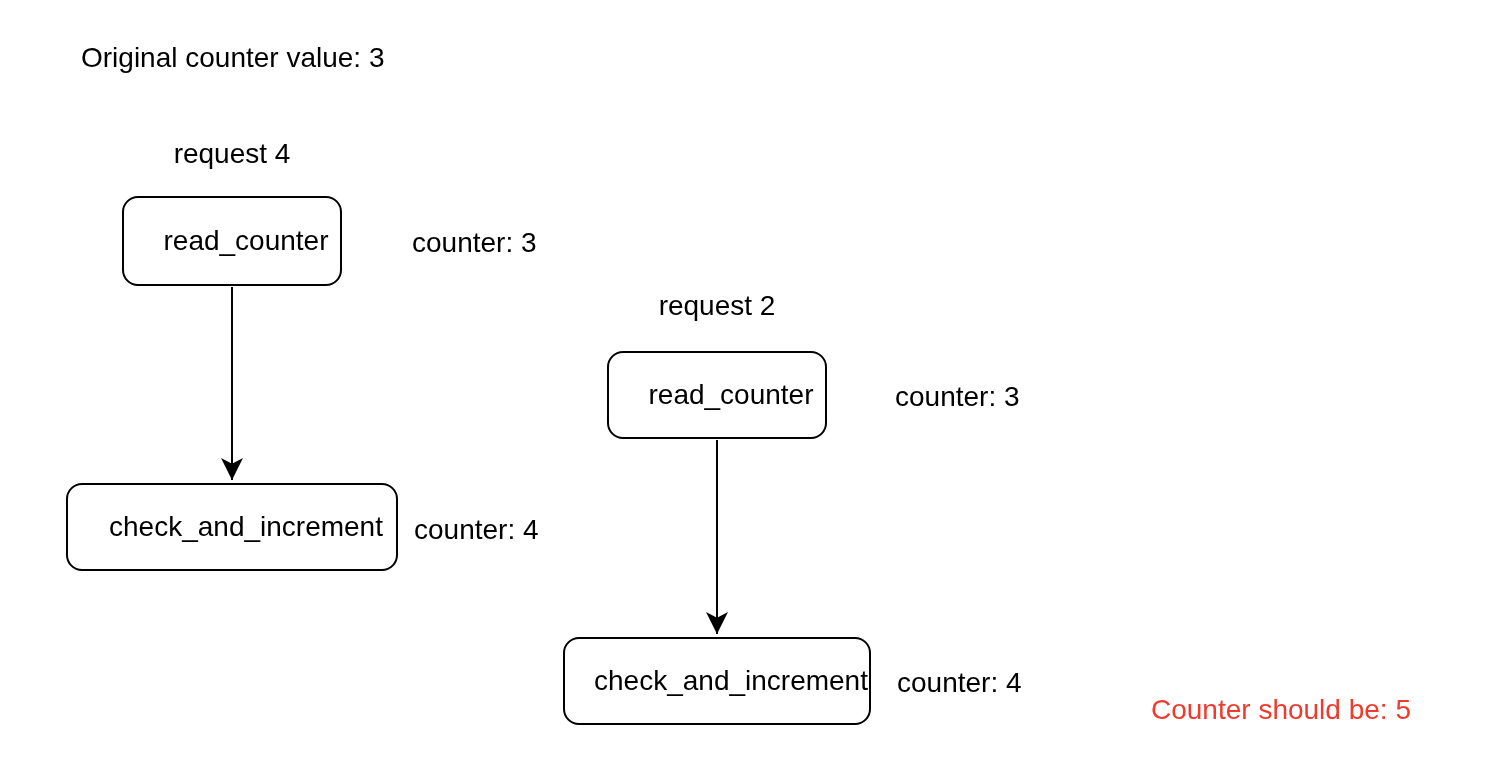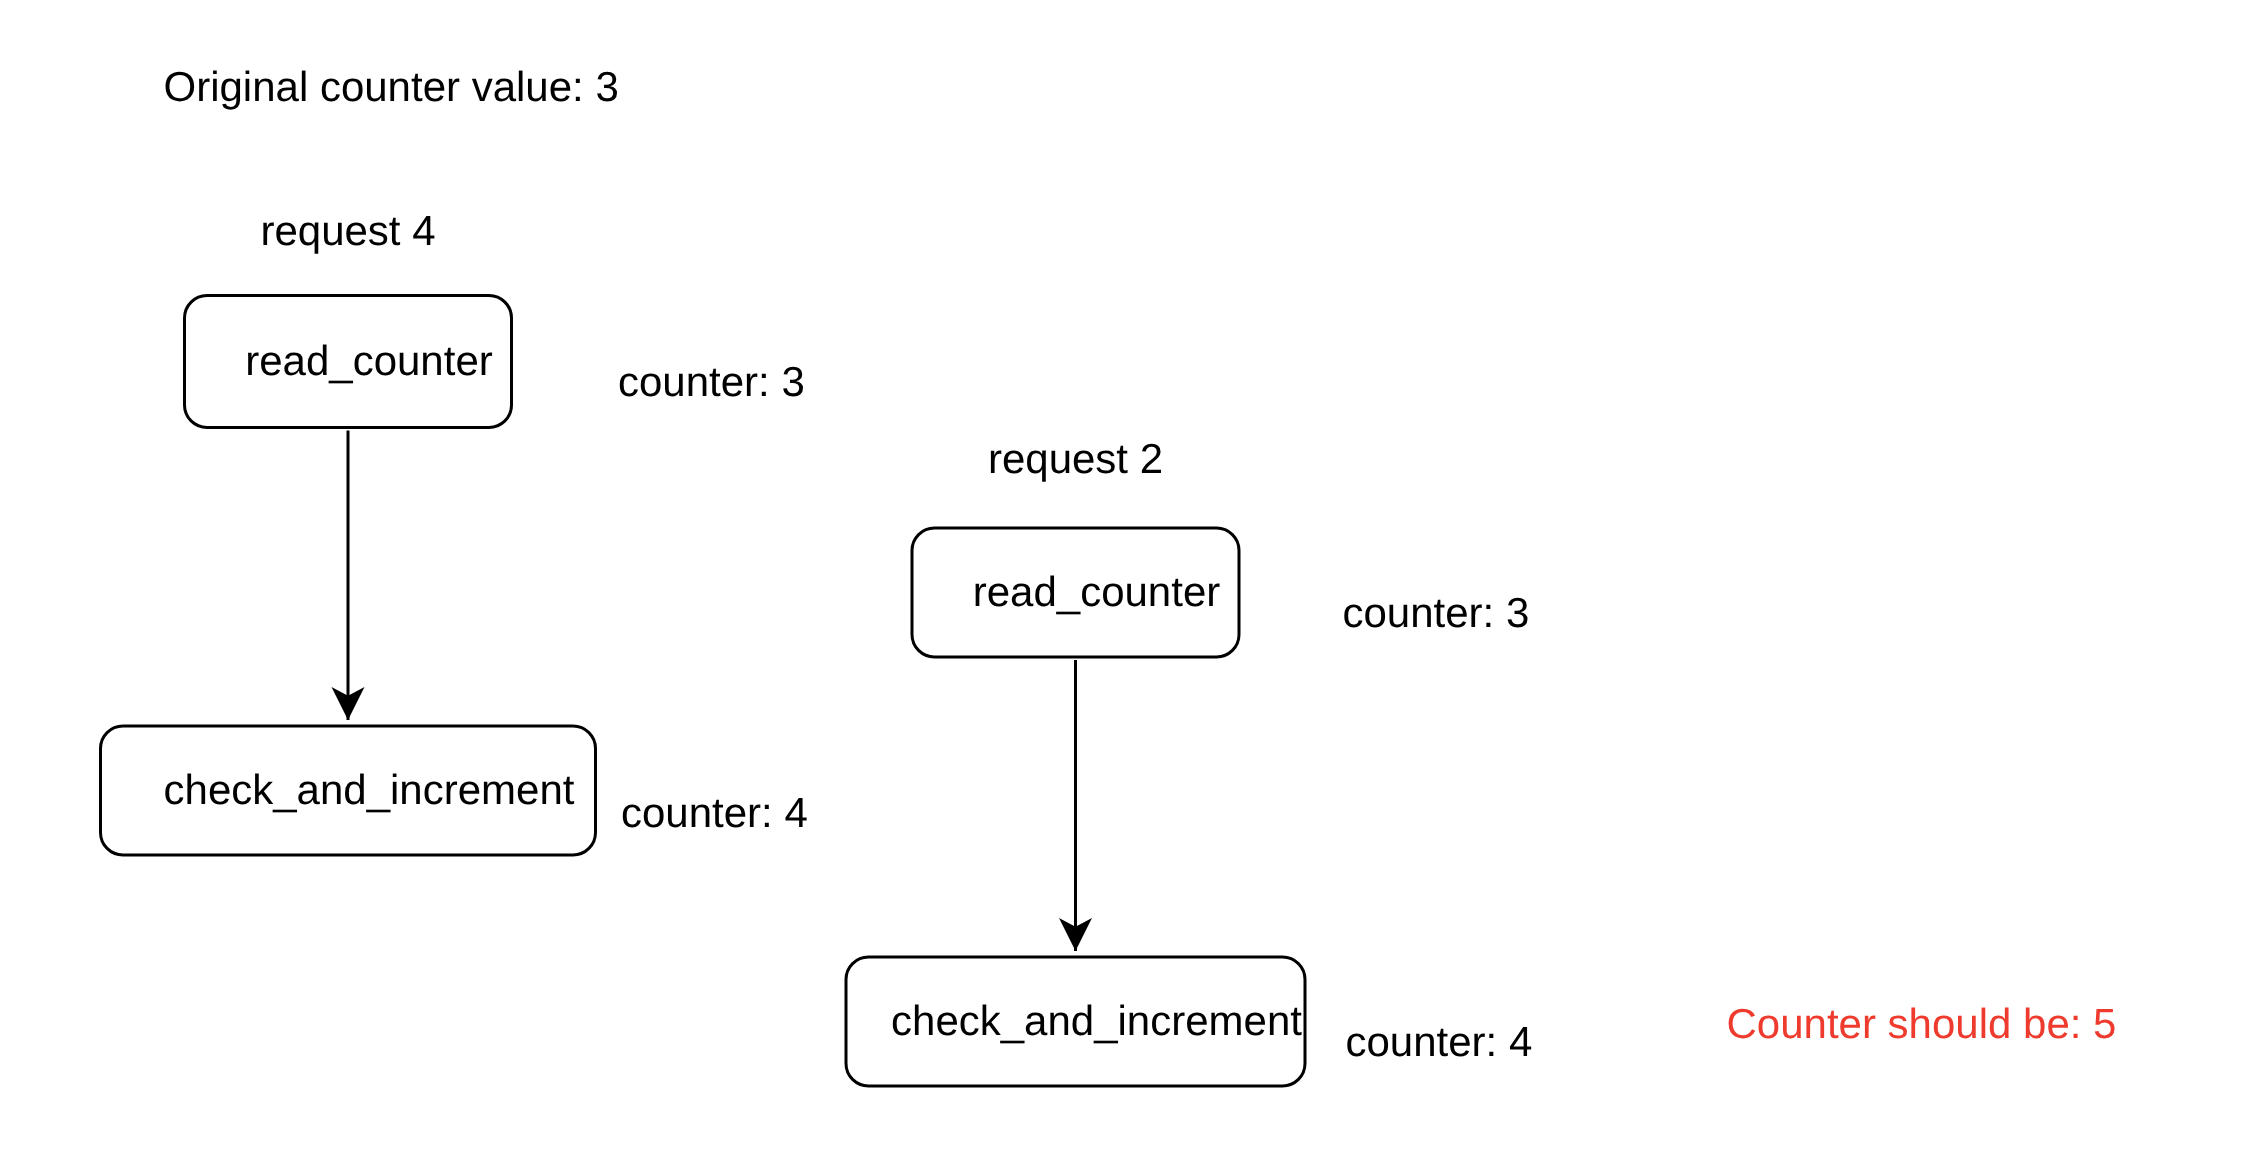--- a/index.html
+++ b/index.html
@@ -25,36 +25,36 @@
     position: absolute;
     display: flex;
     align-items: center;
     justify-content: center;
     border: 2px solid var(--node-border);
     border-radius: 16px;
     background: var(--background);
     text-align: center;
     padding-left: 28px;
   }
-  .annotation { position: absolute; white-space: nowrap; margin-top: 12px; }
+  .annotation { position: absolute; white-space: nowrap; }
   .request-label { position: absolute; text-align: center; white-space: nowrap; }
-  .alert-note { position: absolute; color: var(--alert); white-space: nowrap; }
+  .alert-note { position: absolute; color: var(--alert); white-space: nowrap; margin-top: 27px; }
   .arrow-layer {
     position: absolute;
     left: 0; top: 0;
     width: 1500px; height: 766px;
     pointer-events: none;
   }
 </style>
 </head>
 <body>
 
 <div class="canvas">
 
-  <div class="abs" style="left:109px; top:42px;">Original counter value: 3</div>
+  <div class="abs" style="left:81px; top:42px;">Original counter value: 3</div>
 
   <div class="request-label" style="left:122px; top:138px; width:220px;">request 4</div>
 
   <div class="node" style="left:122px; top:196px; width:220px; height:90px;">
     <span>read_counter</span>
   </div>
 
   <div class="annotation" style="left:412px; top:227px;">counter: 3</div>
 
   <div class="node" style="left:66px; top:483px; width:332px; height:88px;">

